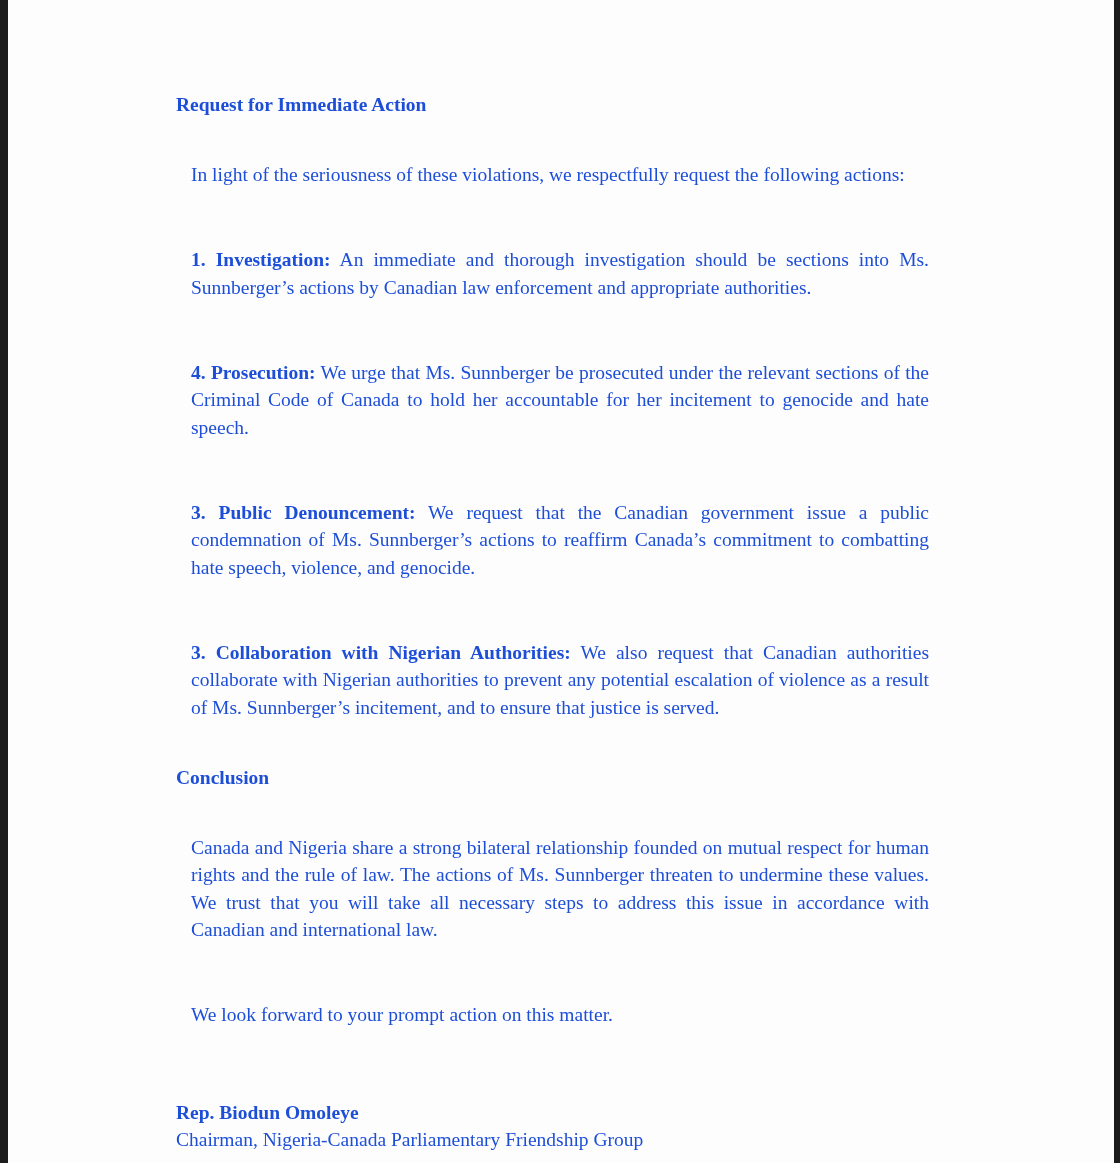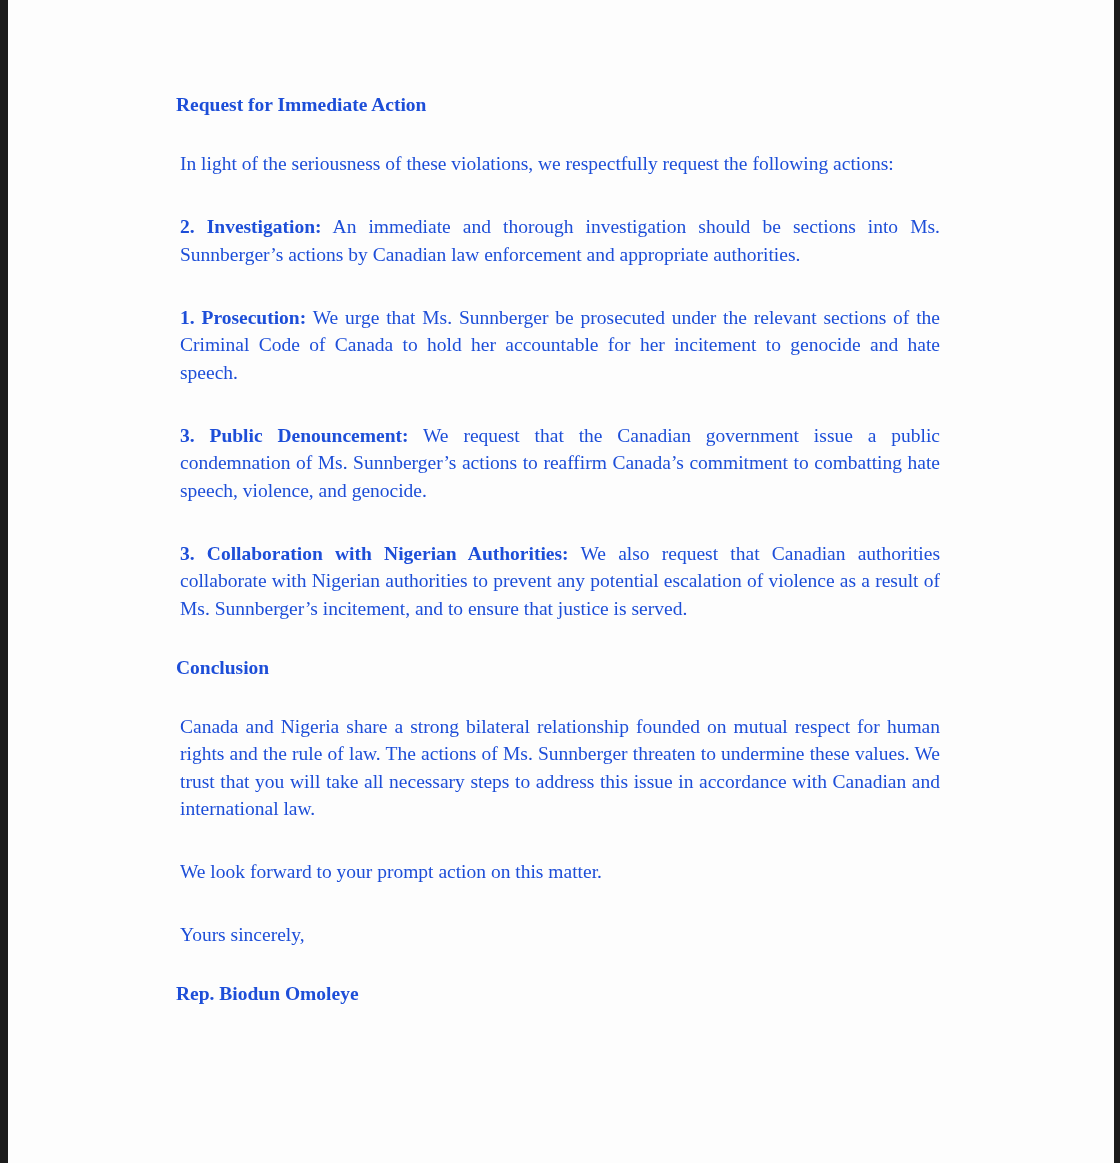--- a/index.html
+++ b/index.html
@@ -32,21 +32,21 @@
       font-family: "Liberation Serif", "DejaVu Serif", serif;
       font-size: 19.5px;
       line-height: 27.5px;
       color: #1d4ed8;
     }
     .heading {
       font-weight: bold;
       margin: 0;
     }
     .para {
-      margin: 4px;
+      margin: 15px;
       text-align: justify;
       text-align-last: left;
     }
     .item-label { font-weight: bold; }
     .gap { height: 27.5px; }
     .sig-name { font-weight: bold; margin: 0; }
     .sig-title { margin: 0; }
   </style>
 </head>
 <body>
@@ -55,27 +55,27 @@
   <div class="page">
     <div class="content">
 
       <p class="heading">Request for Immediate Action</p>
       <div class="gap"></div>
 
       <p class="para">In light of the seriousness of these violations, we respectfully request the following actions:</p>
       <div class="gap"></div>
 
       <p class="para">
-        <span class="item-label">2. Investigation:</span>
+        <span class="item-label">1. Investigation:</span>
         <span>An immediate and thorough investigation should be sections into Ms. Sunnberger’s actions by Canadian law enforcement and appropriate authorities.</span>
       </p>
       <div class="gap"></div>
 
       <p class="para">
-        <span class="item-label">1. Prosecution:</span>
+        <span class="item-label">4. Prosecution:</span>
         <span>We urge that Ms. Sunnberger be prosecuted under the relevant sections of the Criminal Code of Canada to hold her accountable for her incitement to genocide and hate speech.</span>
       </p>
       <div class="gap"></div>
 
       <p class="para">
         <span class="item-label">3. Public Denouncement:</span>
         <span>We request that the Canadian government issue a public condemnation of Ms. Sunnberger’s actions to reaffirm Canada’s commitment to combatting hate speech, violence, and genocide.</span>
       </p>
       <div class="gap"></div>
 
@@ -87,24 +87,24 @@
 
       <p class="heading">Conclusion</p>
       <div class="gap"></div>
 
       <p class="para">Canada and Nigeria share a strong bilateral relationship founded on mutual respect for human rights and the rule of law. The actions of Ms. Sunnberger threaten to undermine these values. We trust that you will take all necessary steps to address this issue in accordance with Canadian and international law.</p>
       <div class="gap"></div>
 
       <p class="para">We look forward to your prompt action on this matter.</p>
       <div class="gap"></div>
 
-      <p class="para">Yours sincerely,</p>
       <div class="gap"></div>
 
       <div>
         <p class="sig-name">Rep. Biodun Omoleye</p>
+        <p class="sig-title">Chairman, Nigeria-Canada Parliamentary Friendship Group</p>
       </div>
       <div class="gap"></div>
 
 
     </div>
   </div>
 </div>
 
 </body></html>

